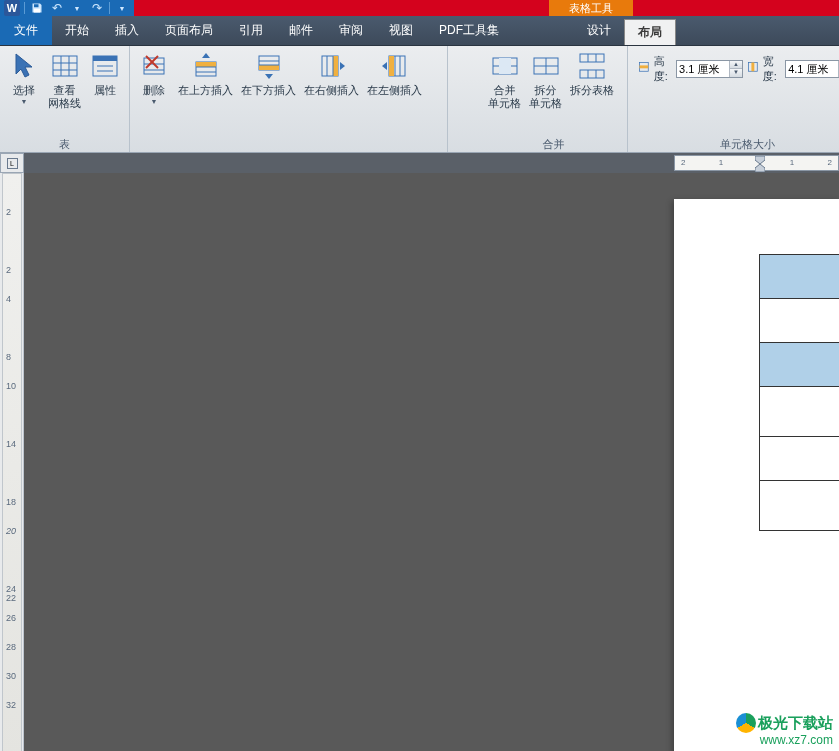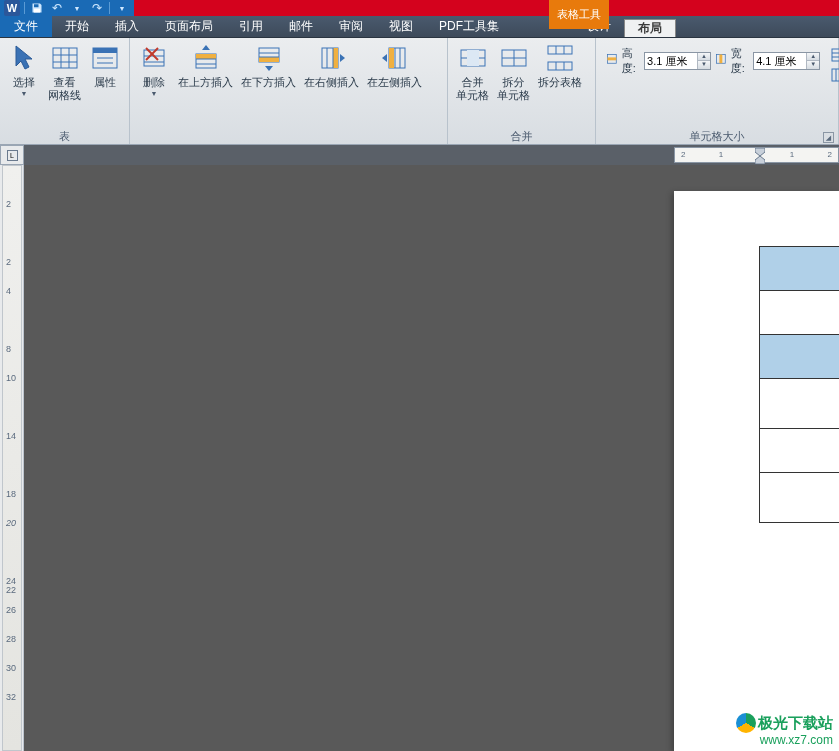--- a/index.html
+++ b/index.html
@@ -5,24 +5,24 @@
 * { margin:0; padding:0; box-sizing:border-box; font-family:"Microsoft YaHei","SimSun",sans-serif; }
 body { width:839px; height:751px; overflow:hidden; background:#444; position:relative; }
 
 
 .titlebar { height:16px; background:#d4021d; display:flex; align-items:center; position:relative; }
 .qat { position:absolute; left:0; top:0; height:16px; display:flex; align-items:center; background:#1a6ab5; padding:0 4px; gap:4px; }
 .qat-icon { width:16px; height:16px; display:flex; align-items:center; justify-content:center; color:#fff; font-size:11px; }
 .qat-icon.w { background:#2b579a; border-radius:2px; font-weight:bold; }
 .qat-icon.save svg { width:12px; height:12px; fill:#fff; }
 .qat-sep { width:1px; height:12px; background:#5a9bd5; }
-.ctx-tab { position:absolute; left:549px; top:0; height:29px; padding:0 8px; background:#e87a0c; color:#fff; font-size:11px; display:flex; align-items:center; }
-
-
-.tabs { height:22px; background:linear-gradient(#4a5a6e,#3d4a5a); display:flex; align-items:stretch; color:#fff; font-size:12px; border-bottom:1px solid #2a3440; }
+.ctx-tab { position:absolute; left:549px; top:0; height:16px; padding:0 20px; background:#e87a0c; color:#fff; font-size:11px; display:flex; align-items:center; }
+
+
+.tabs { height:30px; background:linear-gradient(#4a5a6e,#3d4a5a); display:flex; align-items:stretch; color:#fff; font-size:12px; border-bottom:1px solid #2a3440; }
 .tab { padding:0 13px; display:flex; align-items:center; cursor:pointer; }
 .tab.file { background:#1a6ab5; padding:0 14px; }
 .tab.active.layout { background:#f0f1f2; color:#3a3a3a; border:1px solid #888; border-bottom:none; margin-top:3px;font-weight:bold; }
 .tabs .tab:nth-child(10){margin-left:auto;}
 
 
 .ribbon { height:107px; background:linear-gradient(#ebedef,#d8dde2); display:flex; border-bottom:1px solid #9aa6b4; }
 .group { display:flex; flex-direction:column; border-right:1px solid #b8c2cc; padding:2px 6px 0 6px; }
 .group-body { flex:1; display:flex; align-items:flex-start; gap:4px; }
 .group-label { height:16px; font-size:11px; color:#4a5a6e; text-align:center; display:flex; justify-content:center; align-items:center; position:relative; }
@@ -222,21 +222,21 @@
               <line x1="16" y1="6" x2="16" y2="26" stroke="#3a72b5"></line>
               <line x1="21" y1="6" x2="21" y2="26" stroke="#3a72b5"></line>
               <path d="M3 16l5-4v8z" fill="#3a72b5"></path>
             </svg>
         </div>
         <div class="lbl">在左侧插入</div>
       </div>
     </div>
   </div>
 
-  <div class="group" style="min-width:148px;">
+  <div class="group" style="min-width:148px;margin-left:32px;">
     <div class="group-body">
       <div class="btn-lg">
         <div class="ico">
           <svg viewBox="0 0 32 32">
               <rect x="4" y="8" width="24" height="16" fill="none" stroke="#3a72b5"></rect>
               <line x1="4" y1="16" x2="10" y2="16" stroke="#3a72b5"></line>
               <line x1="22" y1="16" x2="28" y2="16" stroke="#3a72b5"></line>
               <rect x="10" y="8" width="12" height="16" fill="#dce8f4"></rect>
             </svg>
         </div>

